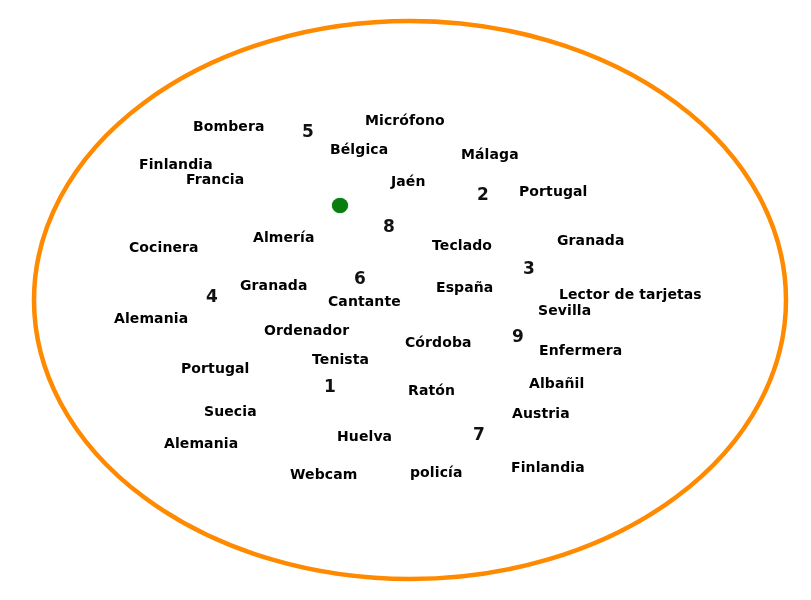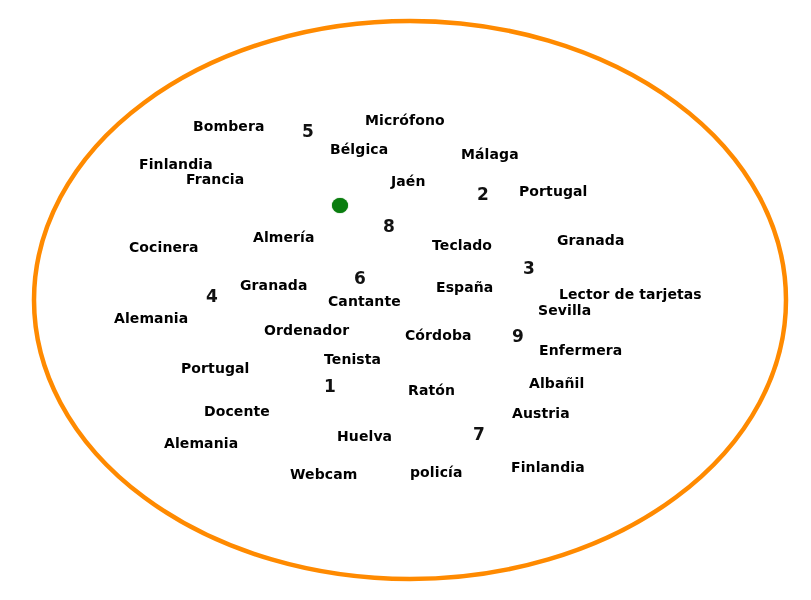--- a/index.html
+++ b/index.html
@@ -54,27 +54,27 @@
       <div class="word" style="left: 432px; top: 238px;">Teclado</div>
       <div class="word" style="left: 557px; top: 233px;">Granada</div>
       <div class="word" style="left: 129px; top: 240px;">Cocinera</div>
       <div class="word" style="left: 559px; top: 287px;">Lector de tarjetas</div>
       <div class="word" style="left: 240px; top: 278px;">Granada</div>
       <div class="word" style="left: 436px; top: 280px;">España</div>
       <div class="word" style="left: 328px; top: 294px;">Cantante</div>
       <div class="word" style="left: 538px; top: 303px;">Sevilla</div>
       <div class="word" style="left: 114px; top: 311px;">Alemania</div>
       <div class="word" style="left: 264px; top: 323px;">Ordenador</div>
-      <div class="word" style="left: 405px; top: 328px;">Córdoba</div>
+      <div class="word" style="left: 405px; top: 335px;">Córdoba</div>
       <div class="word" style="left: 539px; top: 343px;">Enfermera</div>
-      <div class="word" style="left: 324px; top: 352px;">Tenista</div>
+      <div class="word" style="left: 312px; top: 352px;">Tenista</div>
       <div class="word" style="left: 181px; top: 361px;">Portugal</div>
       <div class="word" style="left: 529px; top: 376px;">Albañil</div>
       <div class="word" style="left: 408px; top: 383px;">Ratón</div>
-      <div class="word" style="left: 204px; top: 404px;">Docente</div>
+      <div class="word" style="left: 204px; top: 404px;">Suecia</div>
       <div class="word" style="left: 512px; top: 406px;">Austria</div>
       <div class="word" style="left: 337px; top: 429px;">Huelva</div>
       <div class="word" style="left: 164px; top: 436px;">Alemania</div>
       <div class="word" style="left: 511px; top: 460px;">Finlandia</div>
       <div class="word" style="left: 410px; top: 465px;">policía</div>
       <div class="word" style="left: 290px; top: 467px;">Webcam</div>
     </div>
   <div id="numbers">
       <div class="num" style="left: 302px; top: 123px;">5</div>
       <div class="num" style="left: 477px; top: 186px;">2</div>

